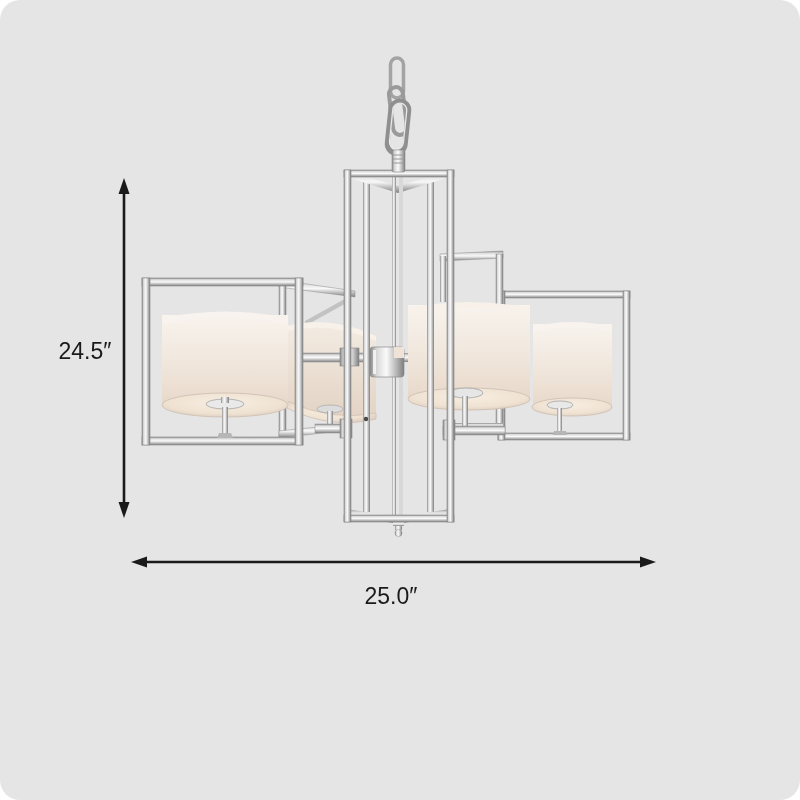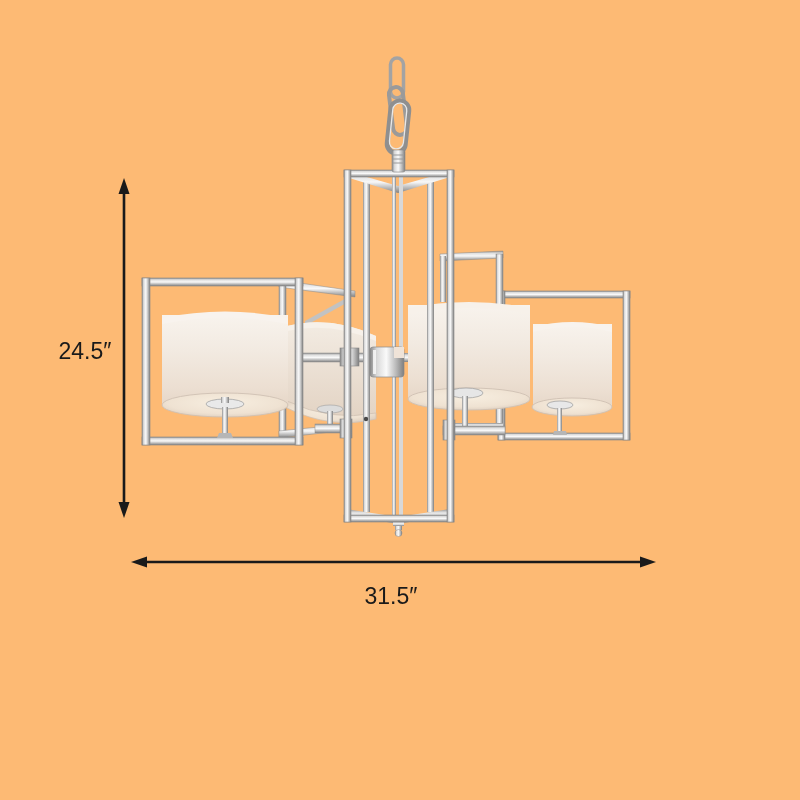--- a/index.html
+++ b/index.html
@@ -1,21 +1,22 @@
 <!DOCTYPE html>
 <html><head>
 <meta charset="utf-8">
 <style>
   html, body { margin: 0; padding: 0; background: #ffffff; }
   .stage {
     position: relative;
     width: 800px; height: 800px;
-    background: #fdba74;
+    background: #e5e5e5;
     overflow: hidden;
     font-family: "Liberation Sans", sans-serif;
+    border-radius: 20px;
   }
   .art { position: absolute; left: 0; top: 0; }
   .dim-label {
     position: absolute;
     color: #1a1a1a;
     font-family: "Liberation Sans", sans-serif;
     white-space: nowrap;
     user-select: none;
   }
   .dim-height {
@@ -189,15 +190,15 @@
     </g>
     <g>
       <line x1="144" y1="562" x2="643" y2="562" stroke="#1a1a1a" stroke-width="2.6"></line>
       <polygon points="131,562 147,556.5 147,567.5" fill="#1a1a1a"></polygon>
       <polygon points="656,562 640,556.5 640,567.5" fill="#1a1a1a"></polygon>
     </g>
   </svg>
 
   <div class="dim-label dim-height">24.5″</div>
 
-  <div class="dim-label dim-width">31.5″</div>
+  <div class="dim-label dim-width">25.0″</div>
 
 </div>
 
 </body></html>

